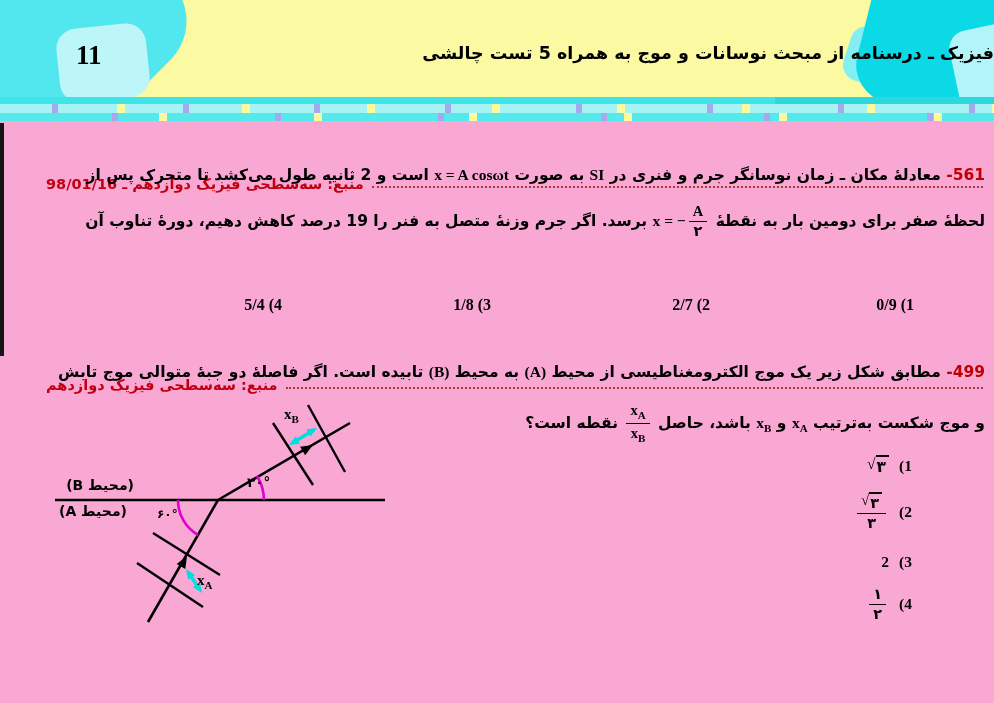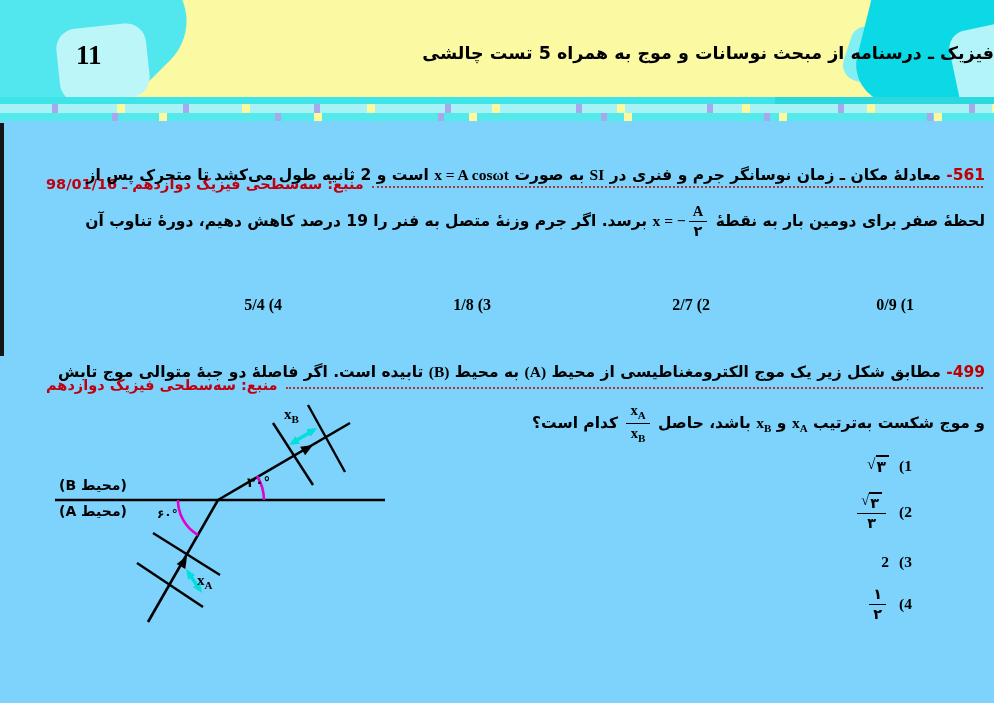--- a/index.html
+++ b/index.html
@@ -1,16 +1,16 @@
 <!DOCTYPE html>
 <html><head>
 <meta charset="utf-8">
 <style>
   html,body{margin:0;padding:0;background:#fff;}
-  .page{position:relative;width:994px;height:703px;background:#7dd3fc;overflow:hidden;
+  .page{position:relative;width:994px;height:703px;background:#f9a8d4;overflow:hidden;
         font-family:"DejaVu Sans",sans-serif;color:#000;}
 
   
   .header{position:absolute;top:0;left:0;width:994px;height:97px;background:#fbf9a2;overflow:hidden;}
   .blob{position:absolute;}
   .blob-left-big{left:-78px;top:-98px;width:238px;height:238px;background:#52e7ef;border-radius:55px;transform:rotate(45deg);}
   .blob-left-light{left:58px;top:26px;width:90px;height:74px;background:#bdf6f9;border-radius:20px;transform:rotate(-6deg);}
   .blob-right-mid{right:88px;top:30px;width:60px;height:56px;background:#83eff3;border-radius:16px;transform:rotate(18deg);}
   .blob-right-big{right:-10px;top:-20px;width:142px;height:132px;background:#0cd9e6;border-radius:38px;transform:rotate(14deg);}
   .blob-right-edge{right:-32px;top:26px;width:72px;height:84px;background:#b2f4f7;border-radius:18px;transform:rotate(-12deg);}
@@ -133,21 +133,21 @@
   <div class="q-line" style="top:402px">
     <span>و موج شکست به‌ترتیب</span>
     <span class="math ltr"><span>x</span><sub>A</sub></span>
     <span>و</span>
     <span class="math ltr"><span>x</span><sub>B</sub></span>
     <span>باشد، حاصل</span>
     <span class="frac math">
       <span class="num"><span>x</span><sub>A</sub></span>
       <span class="den"><span>x</span><sub>B</sub></span>
     </span>
-    <span>کدام است؟</span>
+    <span>نقطه است؟</span>
   </div>
 
   <div class="opt499" style="top:455px">
     <span class="sqrt">
         <span>√</span>
         <span class="sqrt-rad">۳</span>
       </span>
     <span>(1</span>
   </div>
   <div class="opt499" style="top:492px">
@@ -193,20 +193,20 @@
     <path d="M 143,102 A 40,40 0 0 0 163,137" fill="none" stroke="#e000d0" stroke-width="2.6"></path>
 
     <line x1="153" y1="174" x2="165" y2="192" stroke="#00dede" stroke-width="3.4"></line>
     <path d="M0,0 L-10,4.2 L-10,-4.2 Z" fill="#00dede" transform="translate(167,195) rotate(56)"></path>
     <path d="M0,0 L-10,4.2 L-10,-4.2 Z" fill="#00dede" transform="translate(151,171) rotate(236)"></path>
     <line x1="257" y1="45" x2="279" y2="32" stroke="#00dede" stroke-width="3.4"></line>
     <path d="M0,0 L-10,4.2 L-10,-4.2 Z" fill="#00dede" transform="translate(282,30) rotate(-30)"></path>
     <path d="M0,0 L-10,4.2 L-10,-4.2 Z" fill="#00dede" transform="translate(254,47) rotate(150)"></path>
   </svg>
 
-  <div class="dlabel dlabel-rtl" style="left:52px;top:477px;width:82px;text-align:center">(محیط B)</div>
+  <div class="dlabel dlabel-rtl" style="left:52px;top:477px;width:82px;text-align:right">(محیط B)</div>
   <div class="dlabel dlabel-rtl" style="left:52px;top:503px;width:82px;text-align:center">(محیط A)</div>
   <div class="dlabel" style="left:247px;top:474px;font-size:13.5px">۳۰°</div>
   <div class="dlabel" style="left:157px;top:507px;font-size:12px">۶۰°</div>
   <div class="dlabel dmath" style="left:284px;top:406px"><span>x</span><sub>B</sub></div>
   <div class="dlabel dmath" style="left:197px;top:572px"><span>x</span><sub>A</sub></div>
 
 </div>
 
 </body></html>

